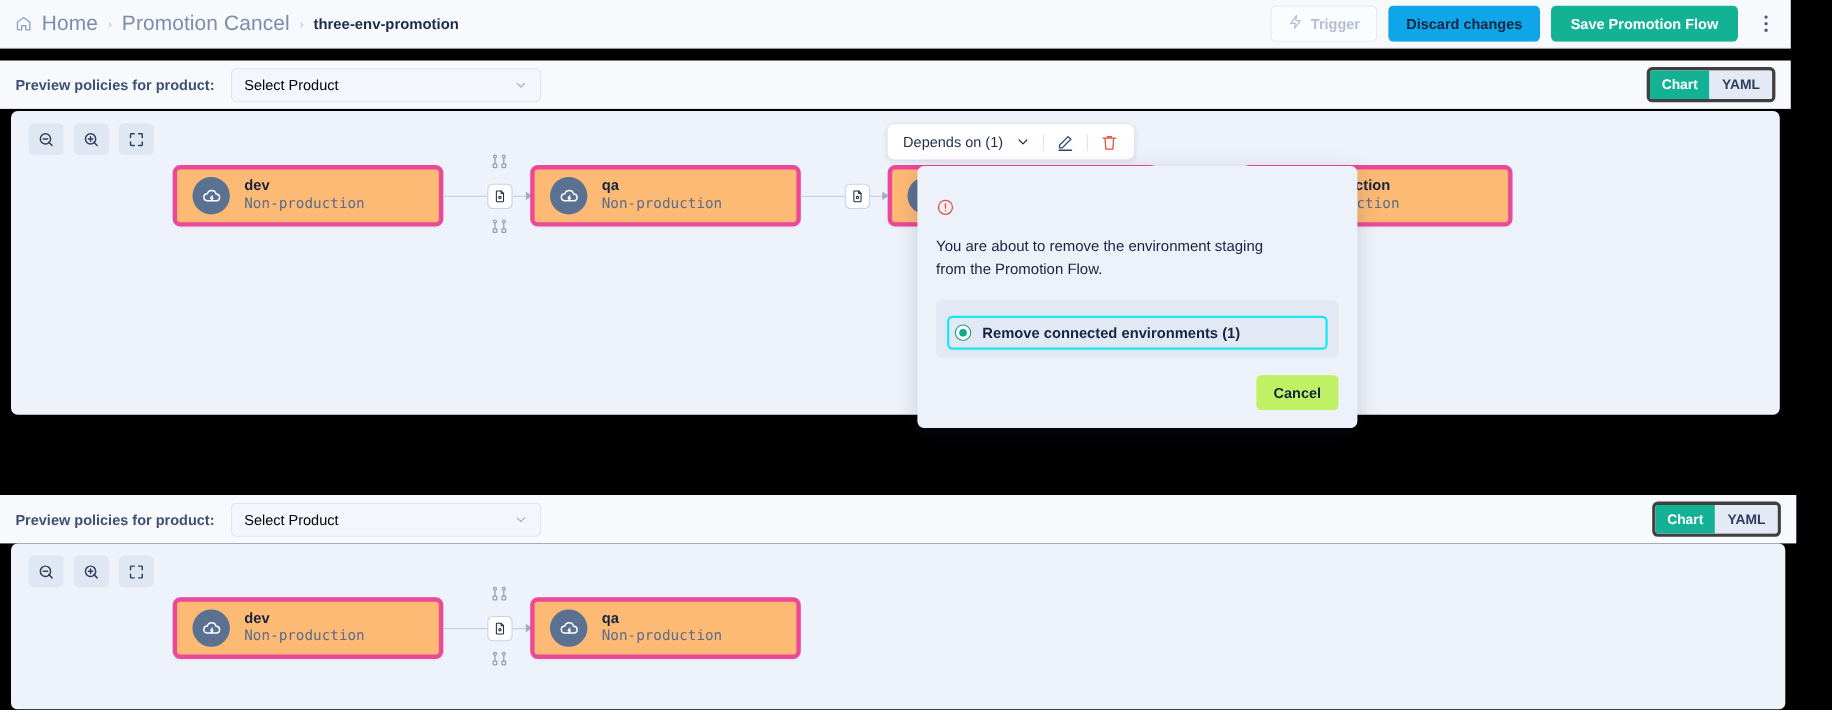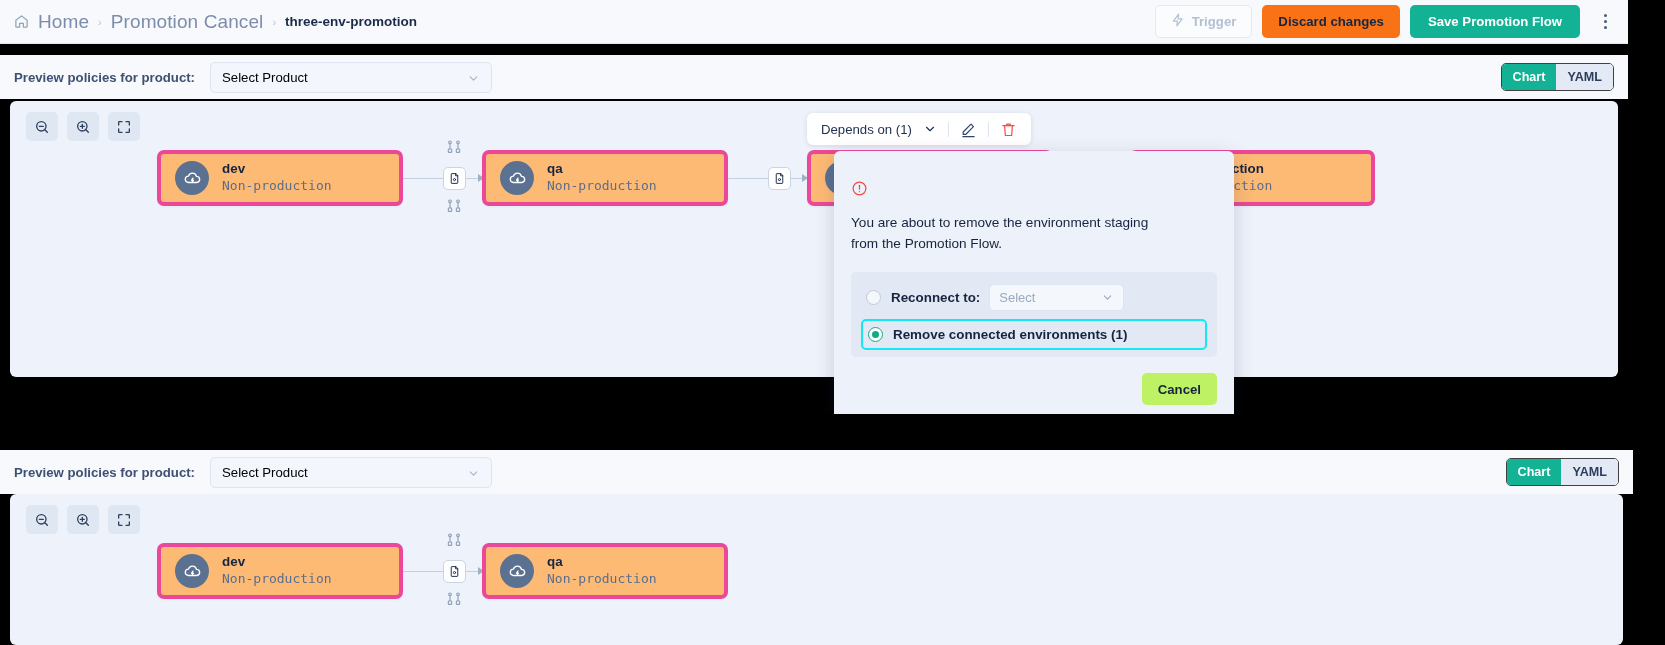--- a/index.html
+++ b/index.html
@@ -31,21 +31,21 @@
   }
   .btn {
     height: 33px; border-radius: 5px; font-size: 13.2px; font-weight: 700;
     display: inline-flex; align-items: center; justify-content: center;
     padding: 0 15px; cursor: pointer; border: 1px solid transparent; white-space: nowrap;
   }
   .btn-trigger {
     background: #fbfcfe; border: 1px solid #e3e9f3; color: #b4c0d2; font-weight: 600;
     gap: 7px;
   }
-  .btn-discard { background: #f97316; color: #18263f; }
+  .btn-discard { background: #0ea5e9; color: #18263f; }
   .btn-save { background: #14b294; color: #fff; padding: 0 17px; }
   .kebab {
     width: 26px; height: 30px; display: flex; flex-direction: column;
     align-items: center; justify-content: center; gap: 3px; cursor: pointer; margin-left: 2px;
   }
   .kebab i { width: 3px; height: 3px; border-radius: 50%; background: #4a5b78; display:block; }
 
   
   .preview-row {
     position: absolute; left: 0; width: 1628px; height: 44px;
@@ -56,21 +56,21 @@
     margin-left: 15px; width: 282px; height: 31px; border: 1px solid #dde5f1;
     border-radius: 5px; background: #f3f6fc; display: flex; align-items: center;
     padding: 0 11px; cursor: pointer;
   }
   .select-ph { font-size: 13.2px; color: #000000; }
   .chev {
     margin-left: auto; width: 13px; height: 13px; color: #a6b3c9;
   }
   .seg {
     margin-left: auto; margin-right: 14px; display: flex; border-radius: 5px;
-    overflow: hidden; border: 1px solid #404040;
+    overflow: hidden; border: 3px solid #404040;
   }
   .seg div {
     height: 26px; padding: 0 11px; font-size: 12.6px; font-weight: 700;
     display: flex; align-items: center; cursor: pointer;
   }
   .seg .on { background: #14b294; color: #fff; }
   .seg .off { background: #e3eaf5; color: #2d3d5c; }
 
   
   .canvas {
@@ -363,32 +363,20 @@
           <svg viewBox="0 0 24 24" width="17" height="17" fill="none" stroke="currentColor" stroke-width="1.7" stroke-linecap="round">
               <circle cx="12" cy="12" r="9"></circle>
               <path d="M12 7.5v5.5"></path>
               <circle cx="12" cy="16.4" r=".9" fill="currentColor" stroke="none"></circle>
             </svg>
         </span>
         <div class="dlg-msg">You are about to remove the environment staging from the Promotion Flow.</div>
       </div>
 
       <div class="dlg-options">
-        <div class="opt-row">
-          <span class="radio"></span>
-          <span class="opt-label">Reconnect to:</span>
-          <div class="opt-select">
-            <span>Select</span>
-            <span class="chev">
-              <svg viewBox="0 0 24 24" width="13" height="13" fill="none" stroke="currentColor" stroke-width="2" stroke-linecap="round" stroke-linejoin="round">
-                  <path d="M6 9l6 6 6-6"></path>
-                </svg>
-            </span>
-          </div>
-        </div>
         <div class="opt-row sel">
           <span class="radio checked"></span>
           <span class="opt-label">Remove connected environments (1)</span>
         </div>
       </div>
 
       <div class="dlg-actions">
         <div class="btn btn-cancel">Cancel</div>
       </div>
     </div>

